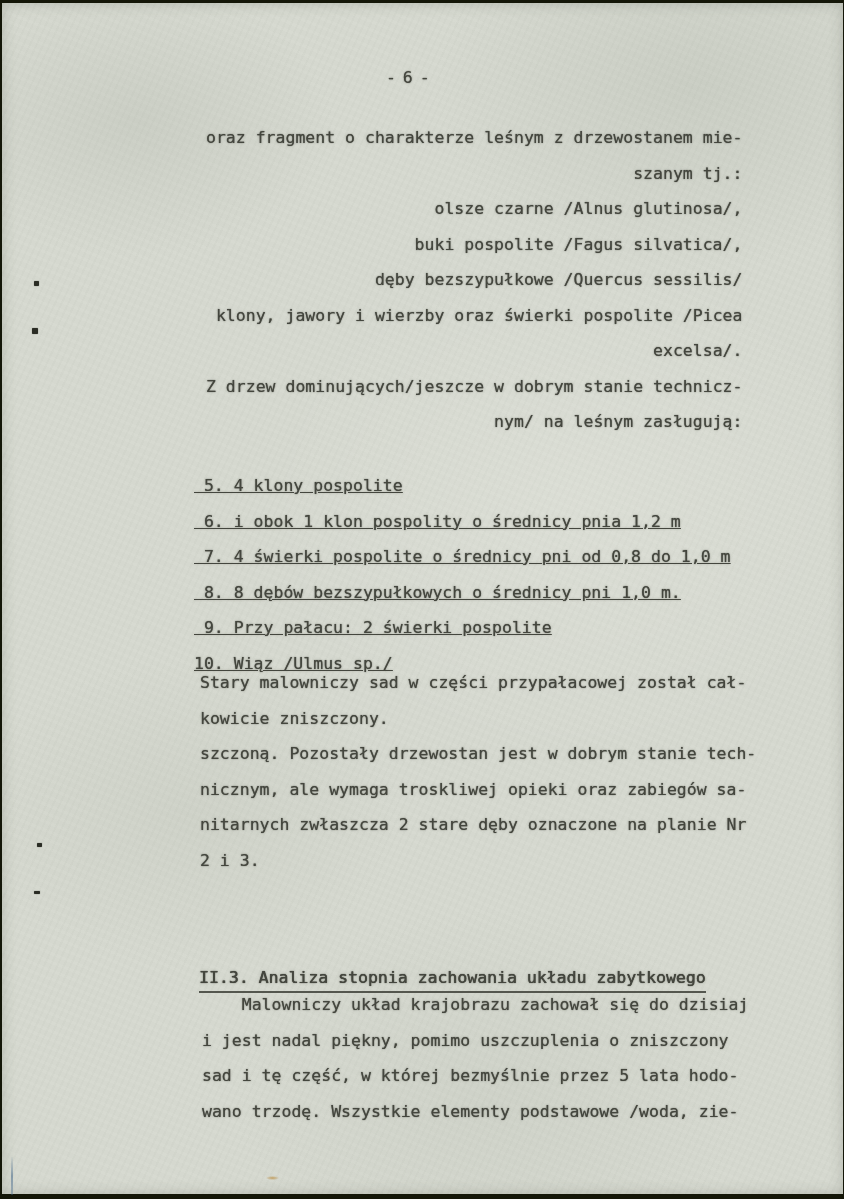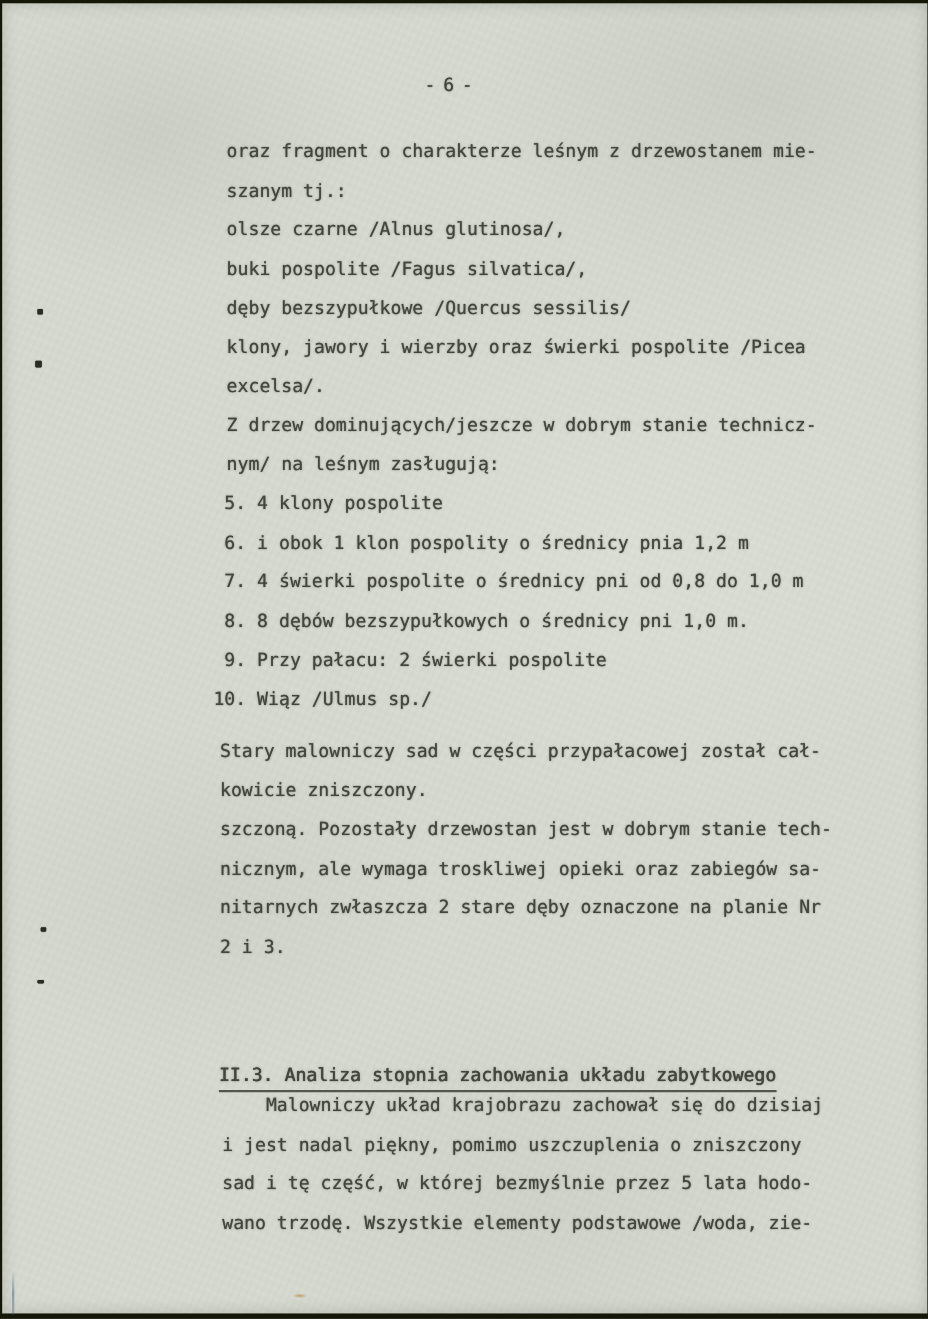--- a/index.html
+++ b/index.html
@@ -36,22 +36,22 @@
     color: var(--ink, #44463e);
     text-shadow: 0 0 1px rgba(68,70,62,0.85), 0 0 2.5px rgba(68,70,62,0.28);
     letter-spacing: 0;
   }
   .tw .line { white-space: pre; height: 35.5px; }
   .pageno {
     left: 386px; top: 60px;
     letter-spacing: -1.5px;
     white-space: pre;
   }
-  .b-species   { left: 206px; top: 120px; }
-  .b-treelist  { left: 194px; top: 440px; }
+  .b-species   { left: 206px; top: 120px; text-align: right; }
+  .b-treelist  { left: 194px; top: 468px; text-decoration: underline; }
   .b-condition { left: 200px; top: 665px; }
   .b-heading   { left: 199px; top: 937px; margin-top: 23px; }
   .b-heading .heading-text {
     white-space: pre;
     border-bottom: 2px solid rgba(66,68,60,0.88);
     padding-bottom: 4px;
     text-shadow: 0 0 1px rgba(60,62,54,0.95), 0.4px 0 0 rgba(60,62,54,0.7), 0 0 3px rgba(60,62,54,0.3);
   }
   .b-analysis  { left: 202px; top: 987px; }
 

